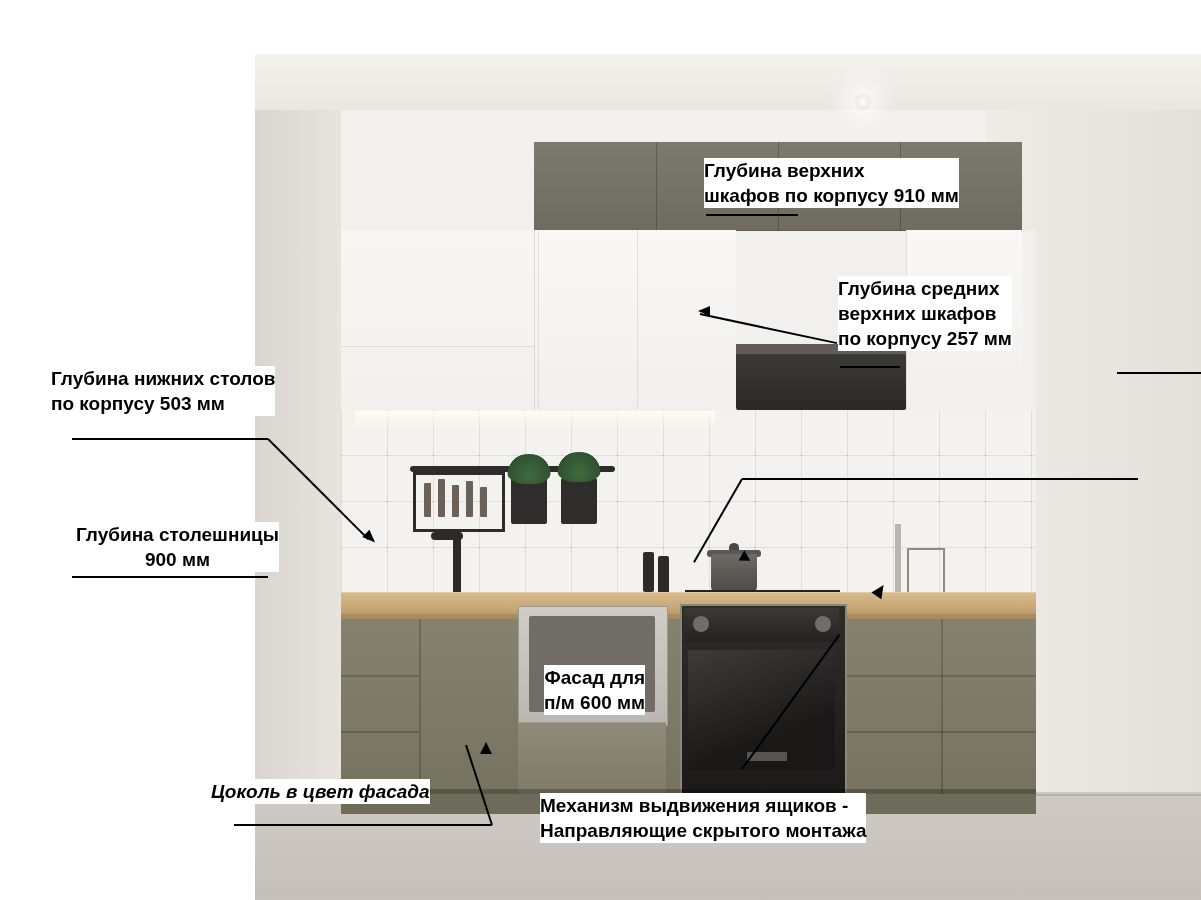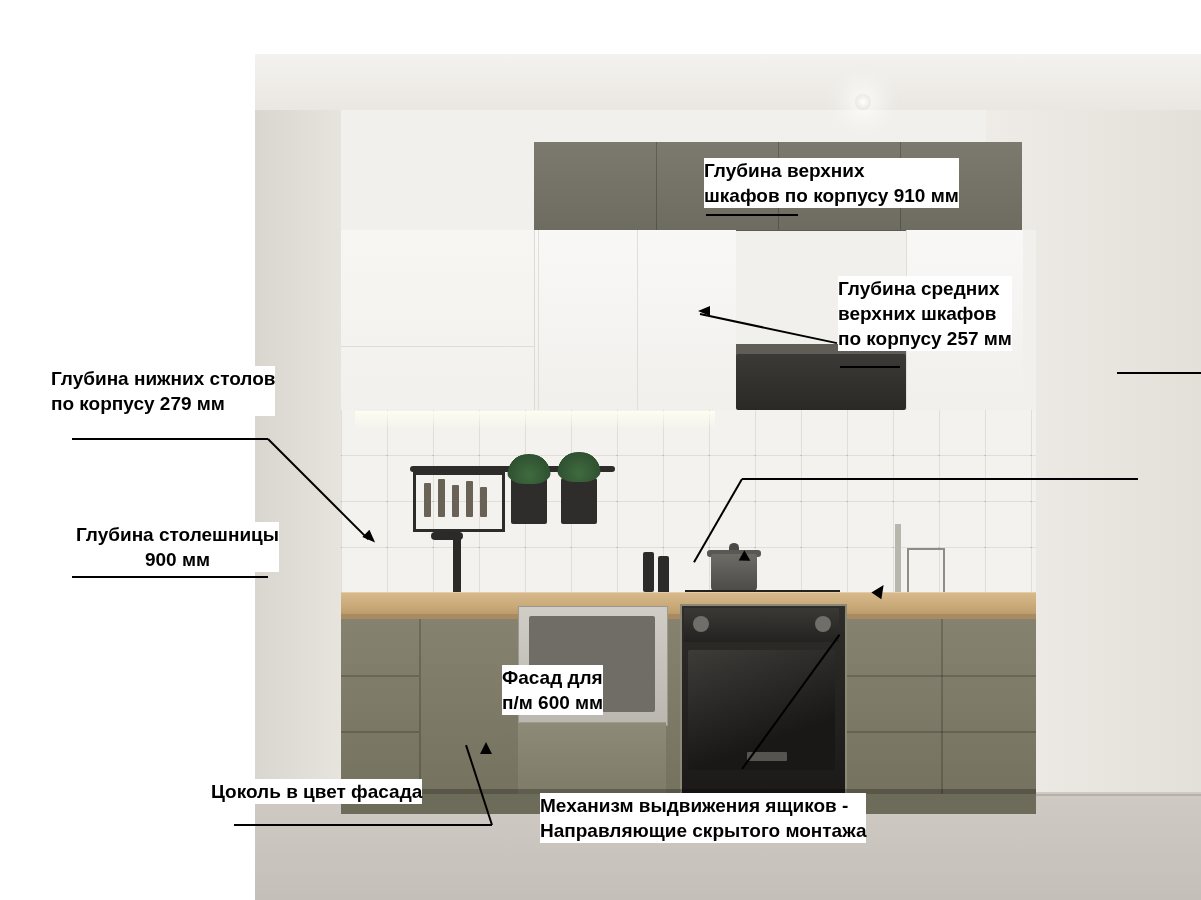--- a/index.html
+++ b/index.html
@@ -424,28 +424,28 @@
 
 
   <div class="label" style="left:704px; top:158px;">Глубина верхних
 шкафов по корпусу 910 мм</div>
 
   <div class="label" style="left:838px; top:276px;">Глубина средних
 верхних шкафов
 по корпусу 257 мм</div>
 
   <div class="label" style="left:51px; top:366px;">Глубина нижних столов
-по корпусу 279 мм</div>
+по корпусу 503 мм</div>
 
 
   <div class="label" style="left:76px; top:522px; text-align:center;">Глубина столешницы
 900 мм</div>
 
 
-  <div class="label" style="left:502px; top:665px; text-align:left;">Фасад для
+  <div class="label" style="left:544px; top:665px; text-align:right;">Фасад для
 п/м 600 мм</div>
 
-  <div class="label" style="left:211px; top:779px;">Цоколь в цвет фасада</div>
+  <div class="label" style="left:211px; top:779px;font-style:italic;">Цоколь в цвет фасада</div>
 
   <div class="label" style="left:540px; top:793px;">Механизм выдвижения ящиков -
 Направляющие скрытого монтажа</div>
 
 </div>
 
 </body></html>

